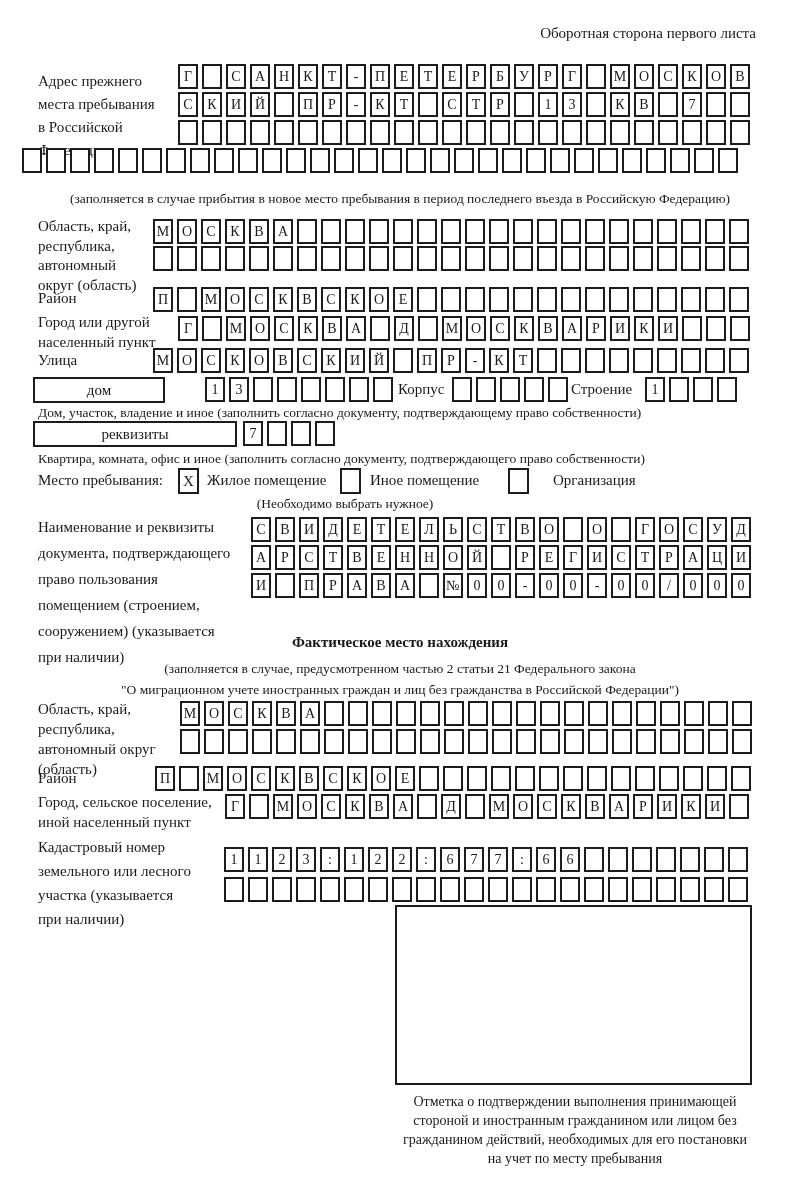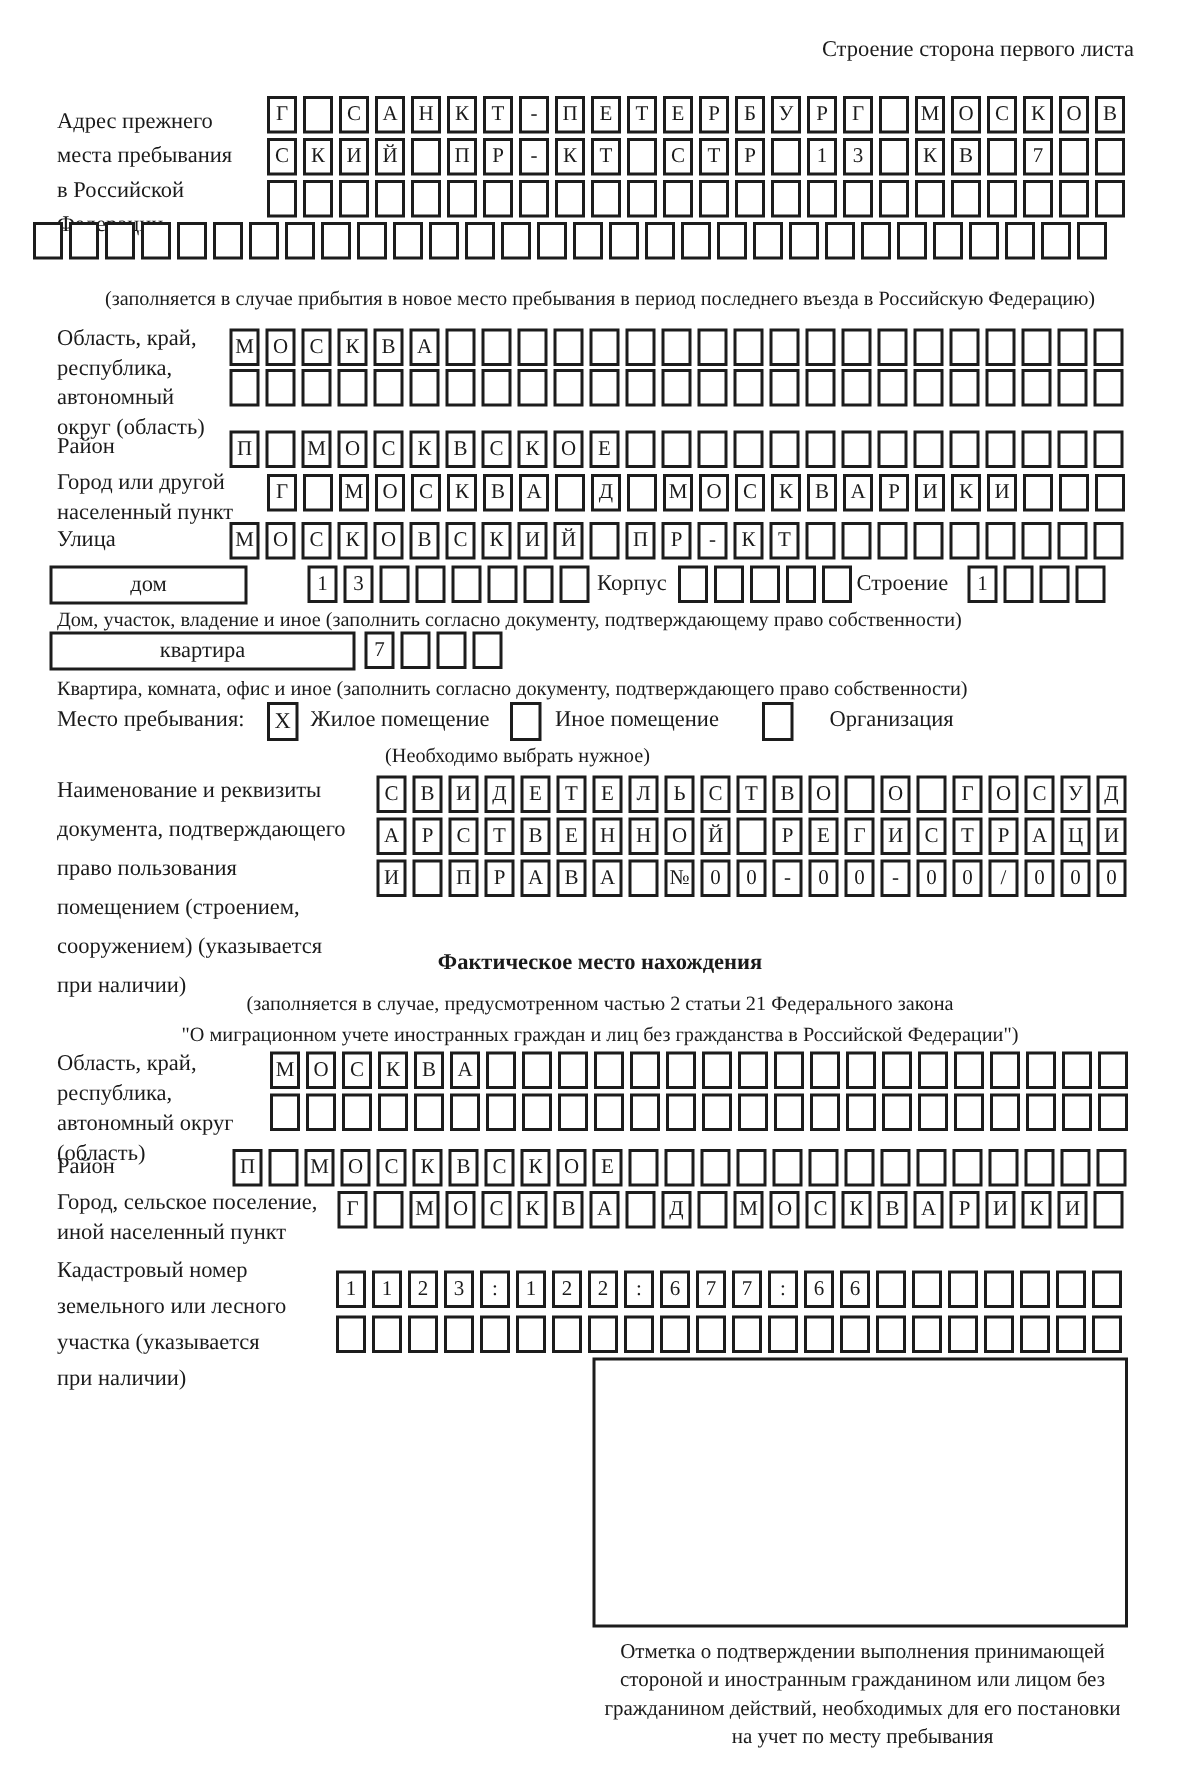--- a/index.html
+++ b/index.html
@@ -16,21 +16,21 @@
   .chk{position:absolute;width:21px;height:26px;box-sizing:border-box;border:2px solid #1c1c1c;
        display:flex;align-items:center;justify-content:center;font-size:15px;background:#fff;}
   .stamp{position:absolute;box-sizing:border-box;border:2px solid #1c1c1c;background:#fff;}
   .ctr{text-align:center;left:0;right:0;}
 </style>
 </head>
 <body>
 
 <div id="page">
 
-  <div class="lbl" style="top:24px;right:44px;">Строение сторона первого листа</div>
+  <div class="lbl" style="top:24px;right:44px;">Оборотная сторона первого листа</div>
 
   <div class="lbl" style="left:38px;top:70px;line-height:23px;">Адрес прежнего
 места пребывания
 в Российской
 Федерации</div>
   <div class="cellrow" style="left:178px;top:64px;">
       <div class="cell">Г</div>
       <div class="cell"></div>
       <div class="cell">С</div>
       <div class="cell">А</div>
@@ -309,21 +309,21 @@
     </div>
   <div class="lbl" style="left:571px;top:380px;">Строение</div>
   <div class="cellrow" style="left:645px;top:377px;">
       <div class="cell">1</div>
       <div class="cell"></div>
       <div class="cell"></div>
       <div class="cell"></div>
     </div>
   <div class="cap" style="left:38px;top:404px;">Дом, участок, владение и иное (заполнить согласно документу, подтверждающему право собственности)</div>
 
-  <div class="boxlbl" style="left:33px;top:421px;width:204px;">квартира</div>
+  <div class="boxlbl" style="left:33px;top:421px;width:204px;">реквизиты</div>
   <div class="cellrow" style="left:243px;top:421px;">
       <div class="cell">7</div>
       <div class="cell"></div>
       <div class="cell"></div>
       <div class="cell"></div>
     </div>
   <div class="cap" style="left:38px;top:450px;">Квартира, комната, офис и иное (заполнить согласно документу, подтверждающего право собственности)</div>
 
   <div class="lbl" style="left:38px;top:471px;">Место пребывания:</div>
   <div class="chk" style="left:178px;top:468px;">X</div>

